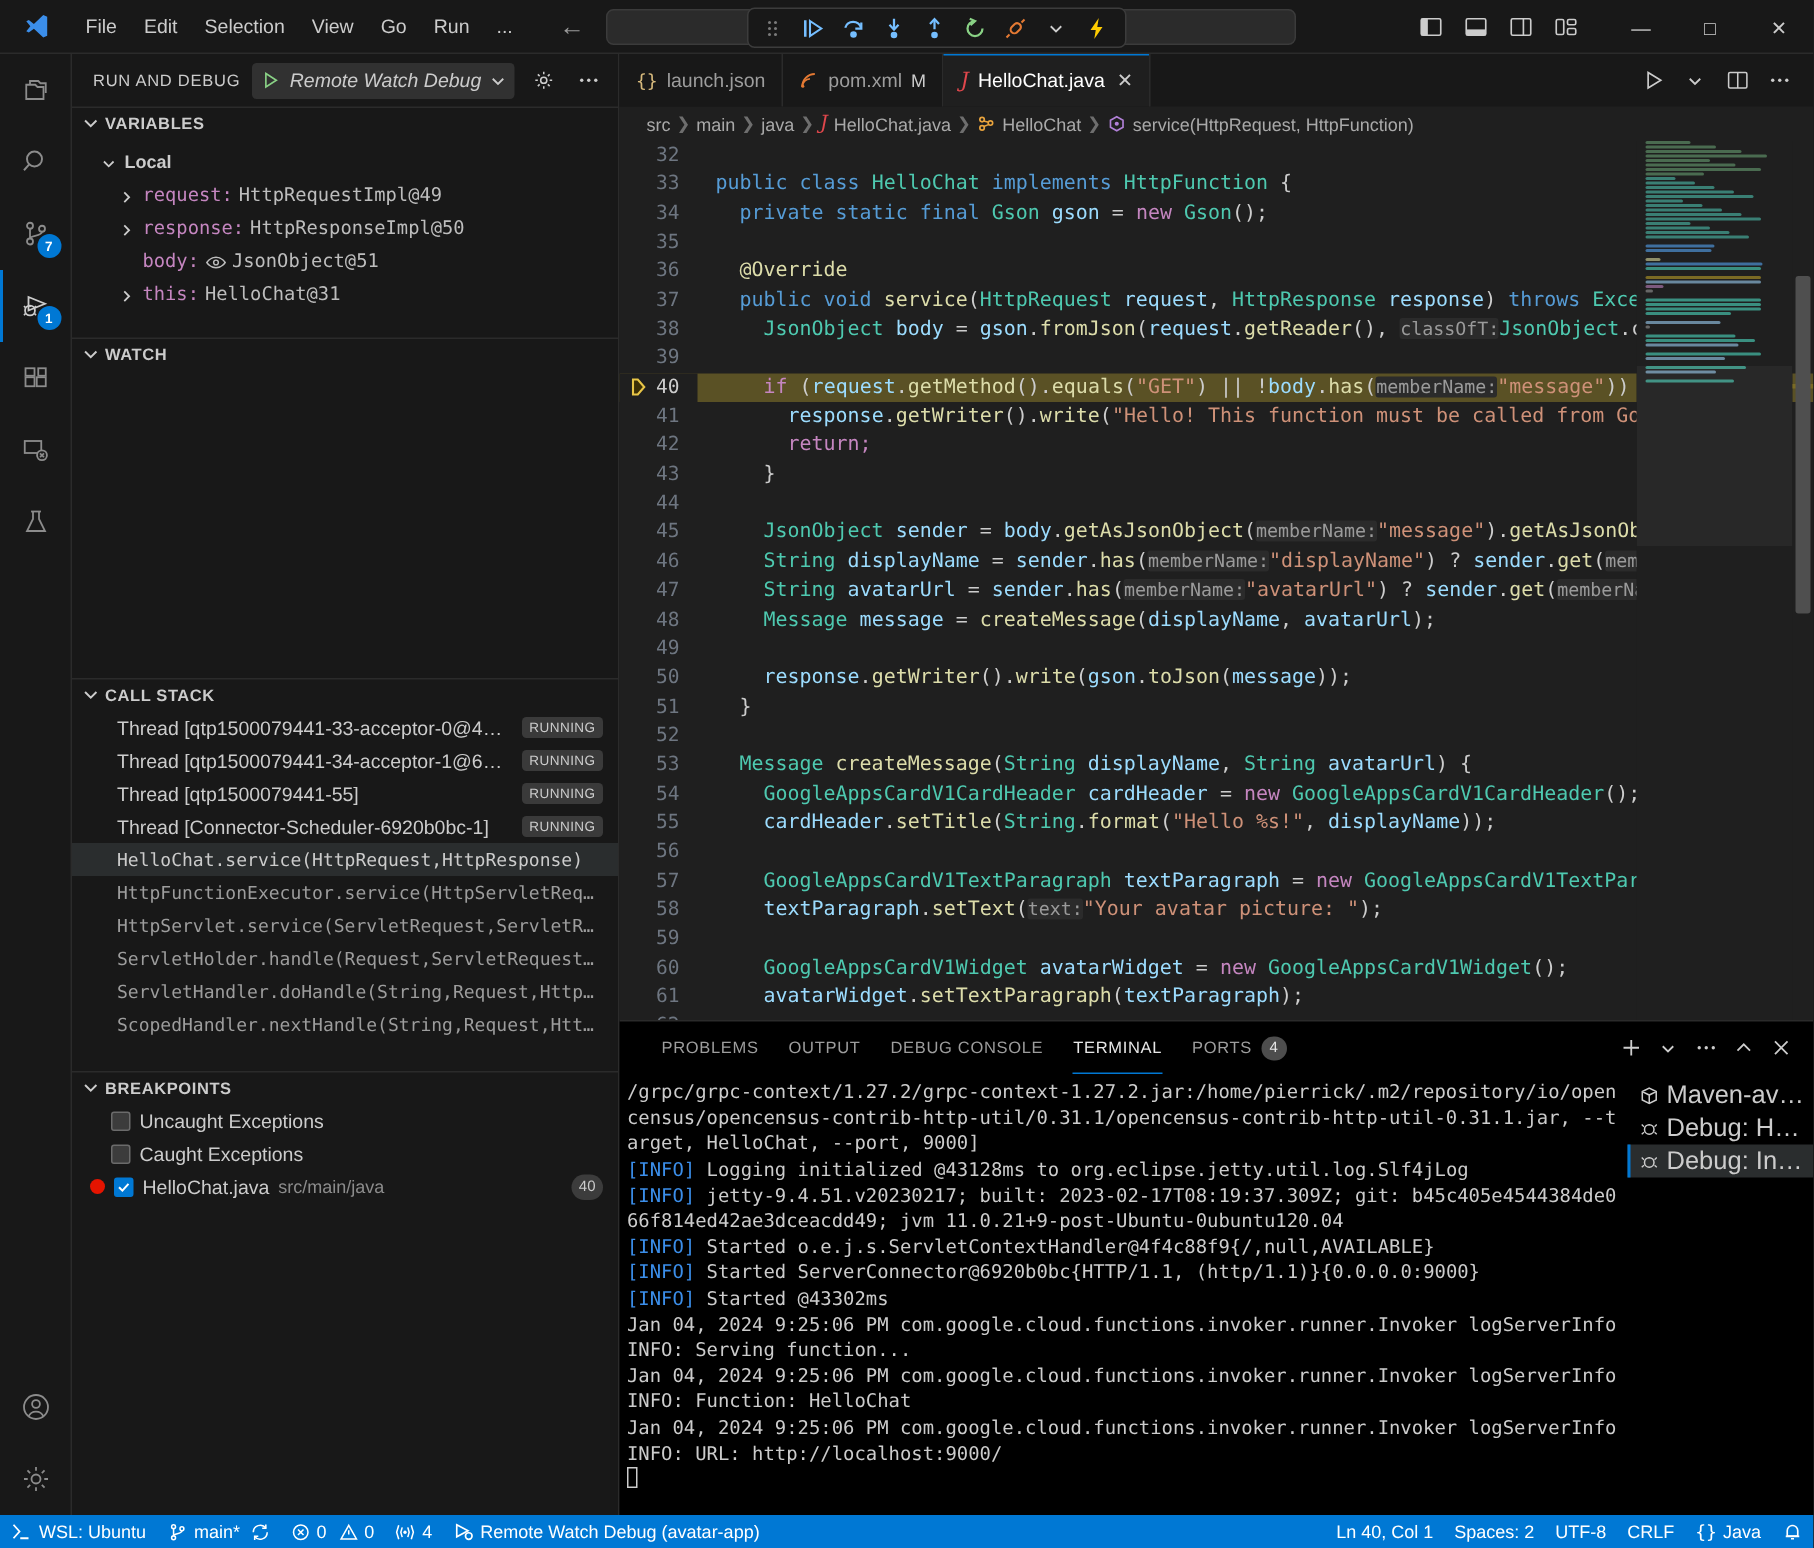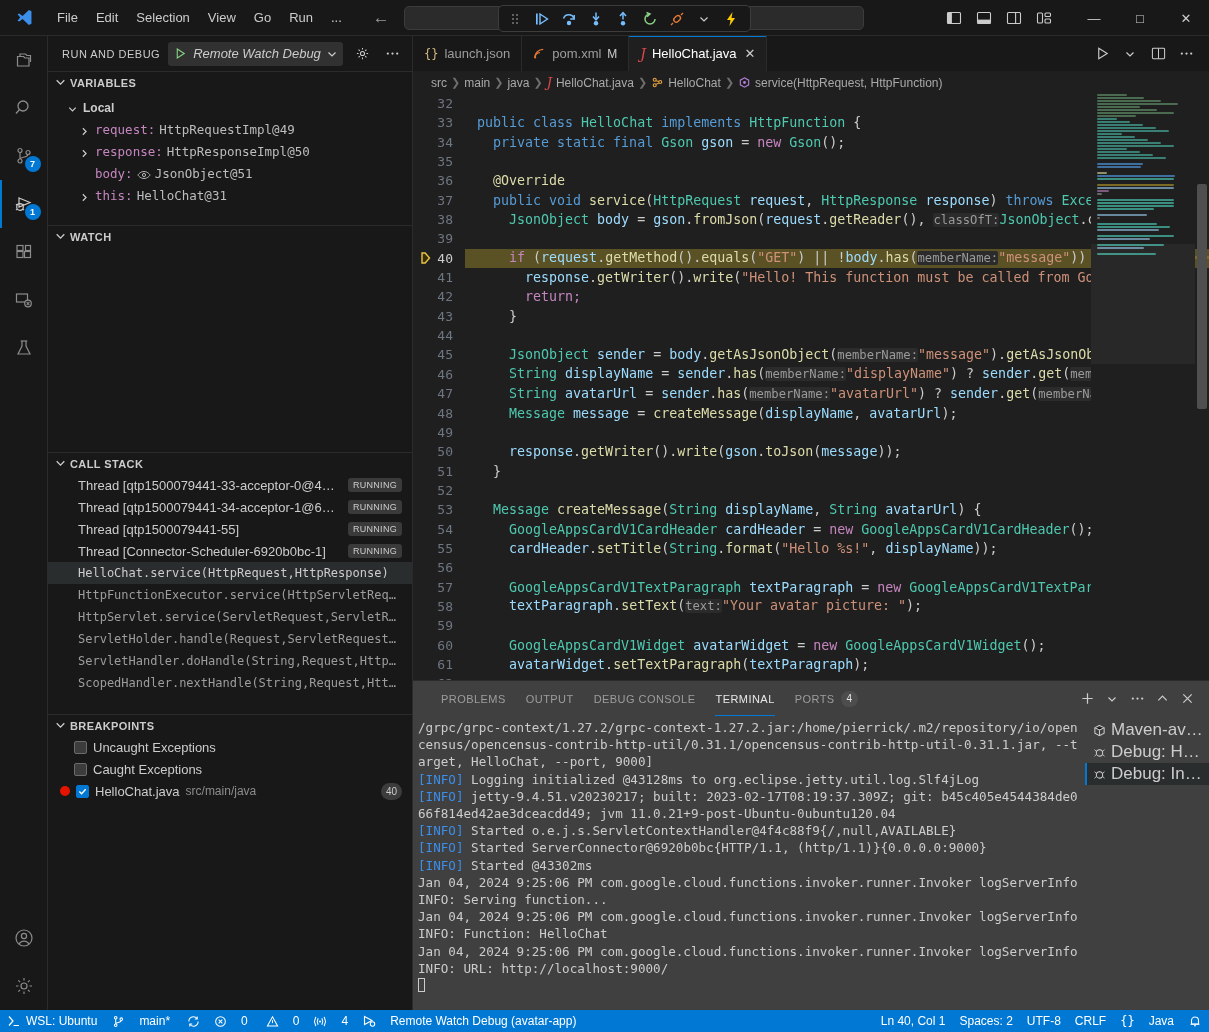--- a/index.html
+++ b/index.html
@@ -155,21 +155,21 @@
   .hint { color: #9a9a9a; background: #2b2b2b; border-radius: 2px; font-size: 12.2px; }
 
   .minimap { position: absolute; right: 14px; top: 0; width: 104px; bottom: 0; background: #1f1f1f; overflow:hidden;}
   .mm-line { height: 2px; margin-bottom: 1px; border-radius: 1px; }
   .mm-slider { position: absolute; right: 0; width: 104px; background: rgba(255,255,255,0.045); }
   .ed-scrollbar { position: absolute; right: 0; top: 0; width: 14px; bottom: 0; }
   .ed-thumb { position: absolute; right: 2px; width: 10px; background: #4f4f4f; border-radius: 2px; }
   .ovr-mark { position: absolute; right: 0; width: 14px; height: 3px; }
 
   
-  .panel { height: 330px; flex: 0 0 330px; background: #404040; display: flex; flex-direction: column;
+  .panel { height: 330px; flex: 0 0 330px; background: #000000; display: flex; flex-direction: column;
            border-top: 1px solid #2b2b2b; }
   .panel-tabs { height: 35px; flex: 0 0 35px; display: flex; align-items: center; padding-left: 18px; gap: 0; }
   .ptab { font-size: 11px; letter-spacing: .45px; color: #9d9d9d; padding: 0 10px; height: 35px;
           display: flex; align-items: center; gap: 6px; text-transform: uppercase; position: relative; }
   .ptab.active { color: #e7e7e7; }
   .ptab.active::after { content:''; position: absolute; left: 10px; right: 10px; bottom: 0; height: 1px; background: #0078d4; }
   .ptab-badge { background: #4d4d4d; color: #e7e7e7; border-radius: 9px; min-width: 17px; height: 16px;
                 font-size: 10px; display:flex; align-items:center; justify-content:center; padding: 0 4px; letter-spacing:0;}
   .panel-actions { margin-left: auto; display: flex; align-items: center; gap: 1px; padding-right: 10px; }
   .pa-btn { width: 24px; height: 24px; display:flex; align-items:center; justify-content:center; border-radius:4px; color:#cccccc;}
@@ -187,21 +187,21 @@
   .tl-item.active { background: #2a2d2e; }
   .tl-item.active::before { content:''; position:absolute; left:0; top:0; bottom:0; width:2px; background:#0078d4;}
   .tl-label { overflow: hidden; text-overflow: ellipsis; }
 
   
   .statusbar {
     height: 22px; flex: 0 0 22px; background: #0078d4; display: flex; align-items: center;
     color: #ffffff; font-size: 12px;
   }
   .sb-remote { display:flex; align-items:center; gap:5px; padding: 0 8px 0 7px; height: 22px; background:#0078d4;}
-  .sb-item { display: flex; align-items: center; gap: 14px; padding: 0 7px; height: 22px; white-space: nowrap; }
+  .sb-item { display: flex; align-items: center; gap: 4px; padding: 0 7px; height: 22px; white-space: nowrap; }
   .sb-right { margin-left: auto; display: flex; align-items: center; }
   svg { display: block; }
 </style>
 </head>
 <body>
 
 <div id="app">
 
   <div class="titlebar">
     <div class="vscode-logo">

